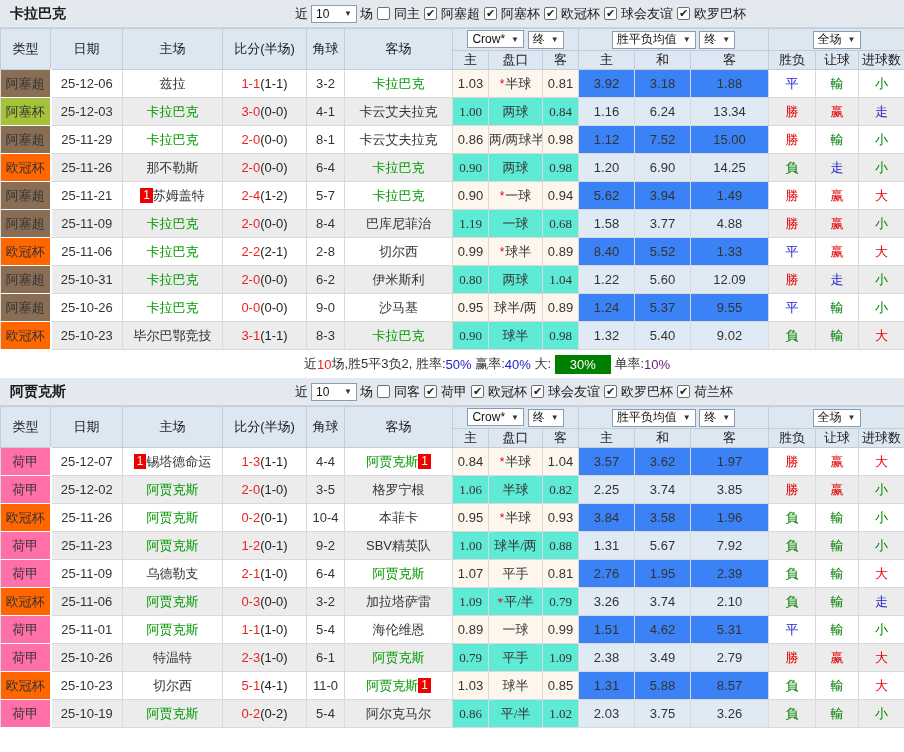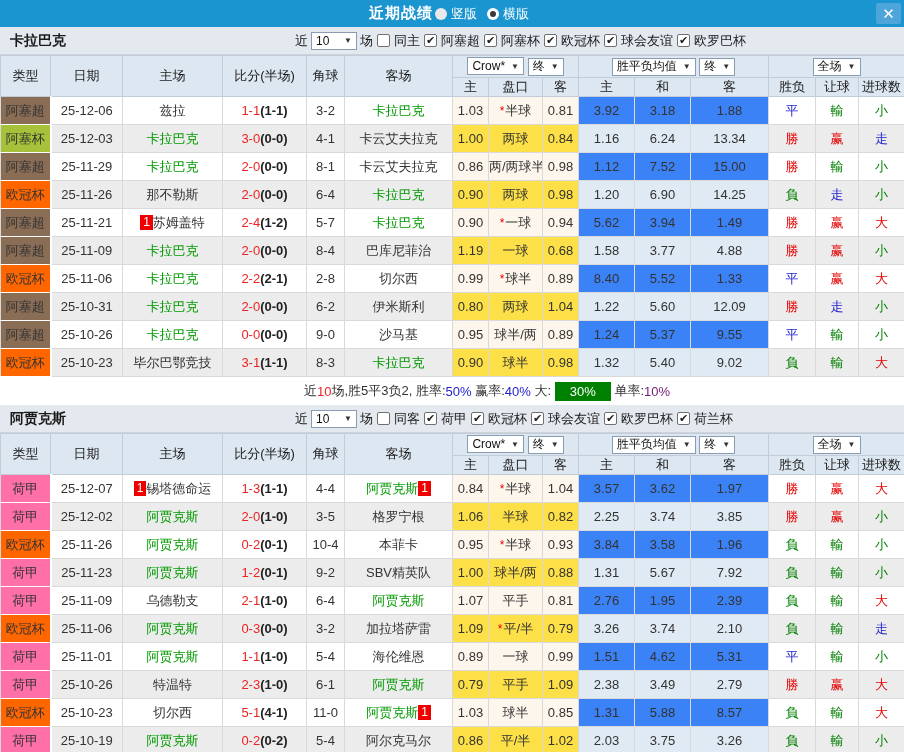--- a/index.html
+++ b/index.html
@@ -31,52 +31,42 @@
   
   table.grid { width:904px; border-collapse:collapse; table-layout:fixed; }
   .grid th { background:#dde7f2; border:1px solid #c3cdd9; font-weight:normal; font-size:13px; color:#1a1a1a; text-align:center; }
   .grid tr.h1 th { height:22px; }
   .grid tr.h2 th { height:18px; }
   .grid td { height:28px; border:1px solid #d9d9d9; text-align:center; font-size:13px; color:#333; overflow:hidden; white-space:nowrap; }
   .c-type { color:#fff; border-right:2px solid #fff !important; border-top:1px solid #fff !important; border-bottom:1px solid #fff !important; }
   .c-plain { background:#fff; }
   tr.alt .c-plain { background:#ececec; }
   .c-ah { background:#fdf6ec; }
-  tr.alt .c-ah { background:#fde047; }
+  tr.alt .c-ah { background:#5eead4;font-family:Liberation Serif, serif; }
   .c-eu { background:#3b82f6; }
   tr.alt .c-eu { background:#dfeaf4; }
   .c-out { background:#fff; }
   tr.alt .c-out { background:#ececec; }
   .sf { color:#ee2222; }
-  .sh { color:#222;font-weight:bold; }
+  .sh { color:#222; }
   .tgreen { color:#009900; }
   .tdark { color:#333; }
   .badge1 { background:#ee0000; color:#fff; font-size:12px; padding:0 3px; display:inline-block; line-height:15px; vertical-align:1px; }
   .star { color:#ee0000; font-size:12px; margin-right:1px; }
 
   
   .summary { height:28px; display:flex; align-items:center; justify-content:center; font-size:13px; background:#fff; padding-left:70px; }
   .summary span { white-space:pre; }
   .sum-badge { padding:2px 15px; }
 </style>
 </head>
 <body>
 
 <div class="app">
 
-  <div class="titlebar">
-    <span class="title">近期战绩</span>
-    <span class="radio-group">
-      <span class="radio"></span>
-      <span class="radio-label">竖版</span>
-      <span class="radio checked"></span>
-      <span class="radio-label">横版</span>
-    </span>
-    <span class="close">✕</span>
-  </div>
 
   <div class="sec">
     <div class="sec-head">
       <span class="team">卡拉巴克</span>
       <div class="filters">
           <span>近</span>
           <span class="sel mini">
             <span>10</span>
             <span class="arr">▼</span>
           </span>

